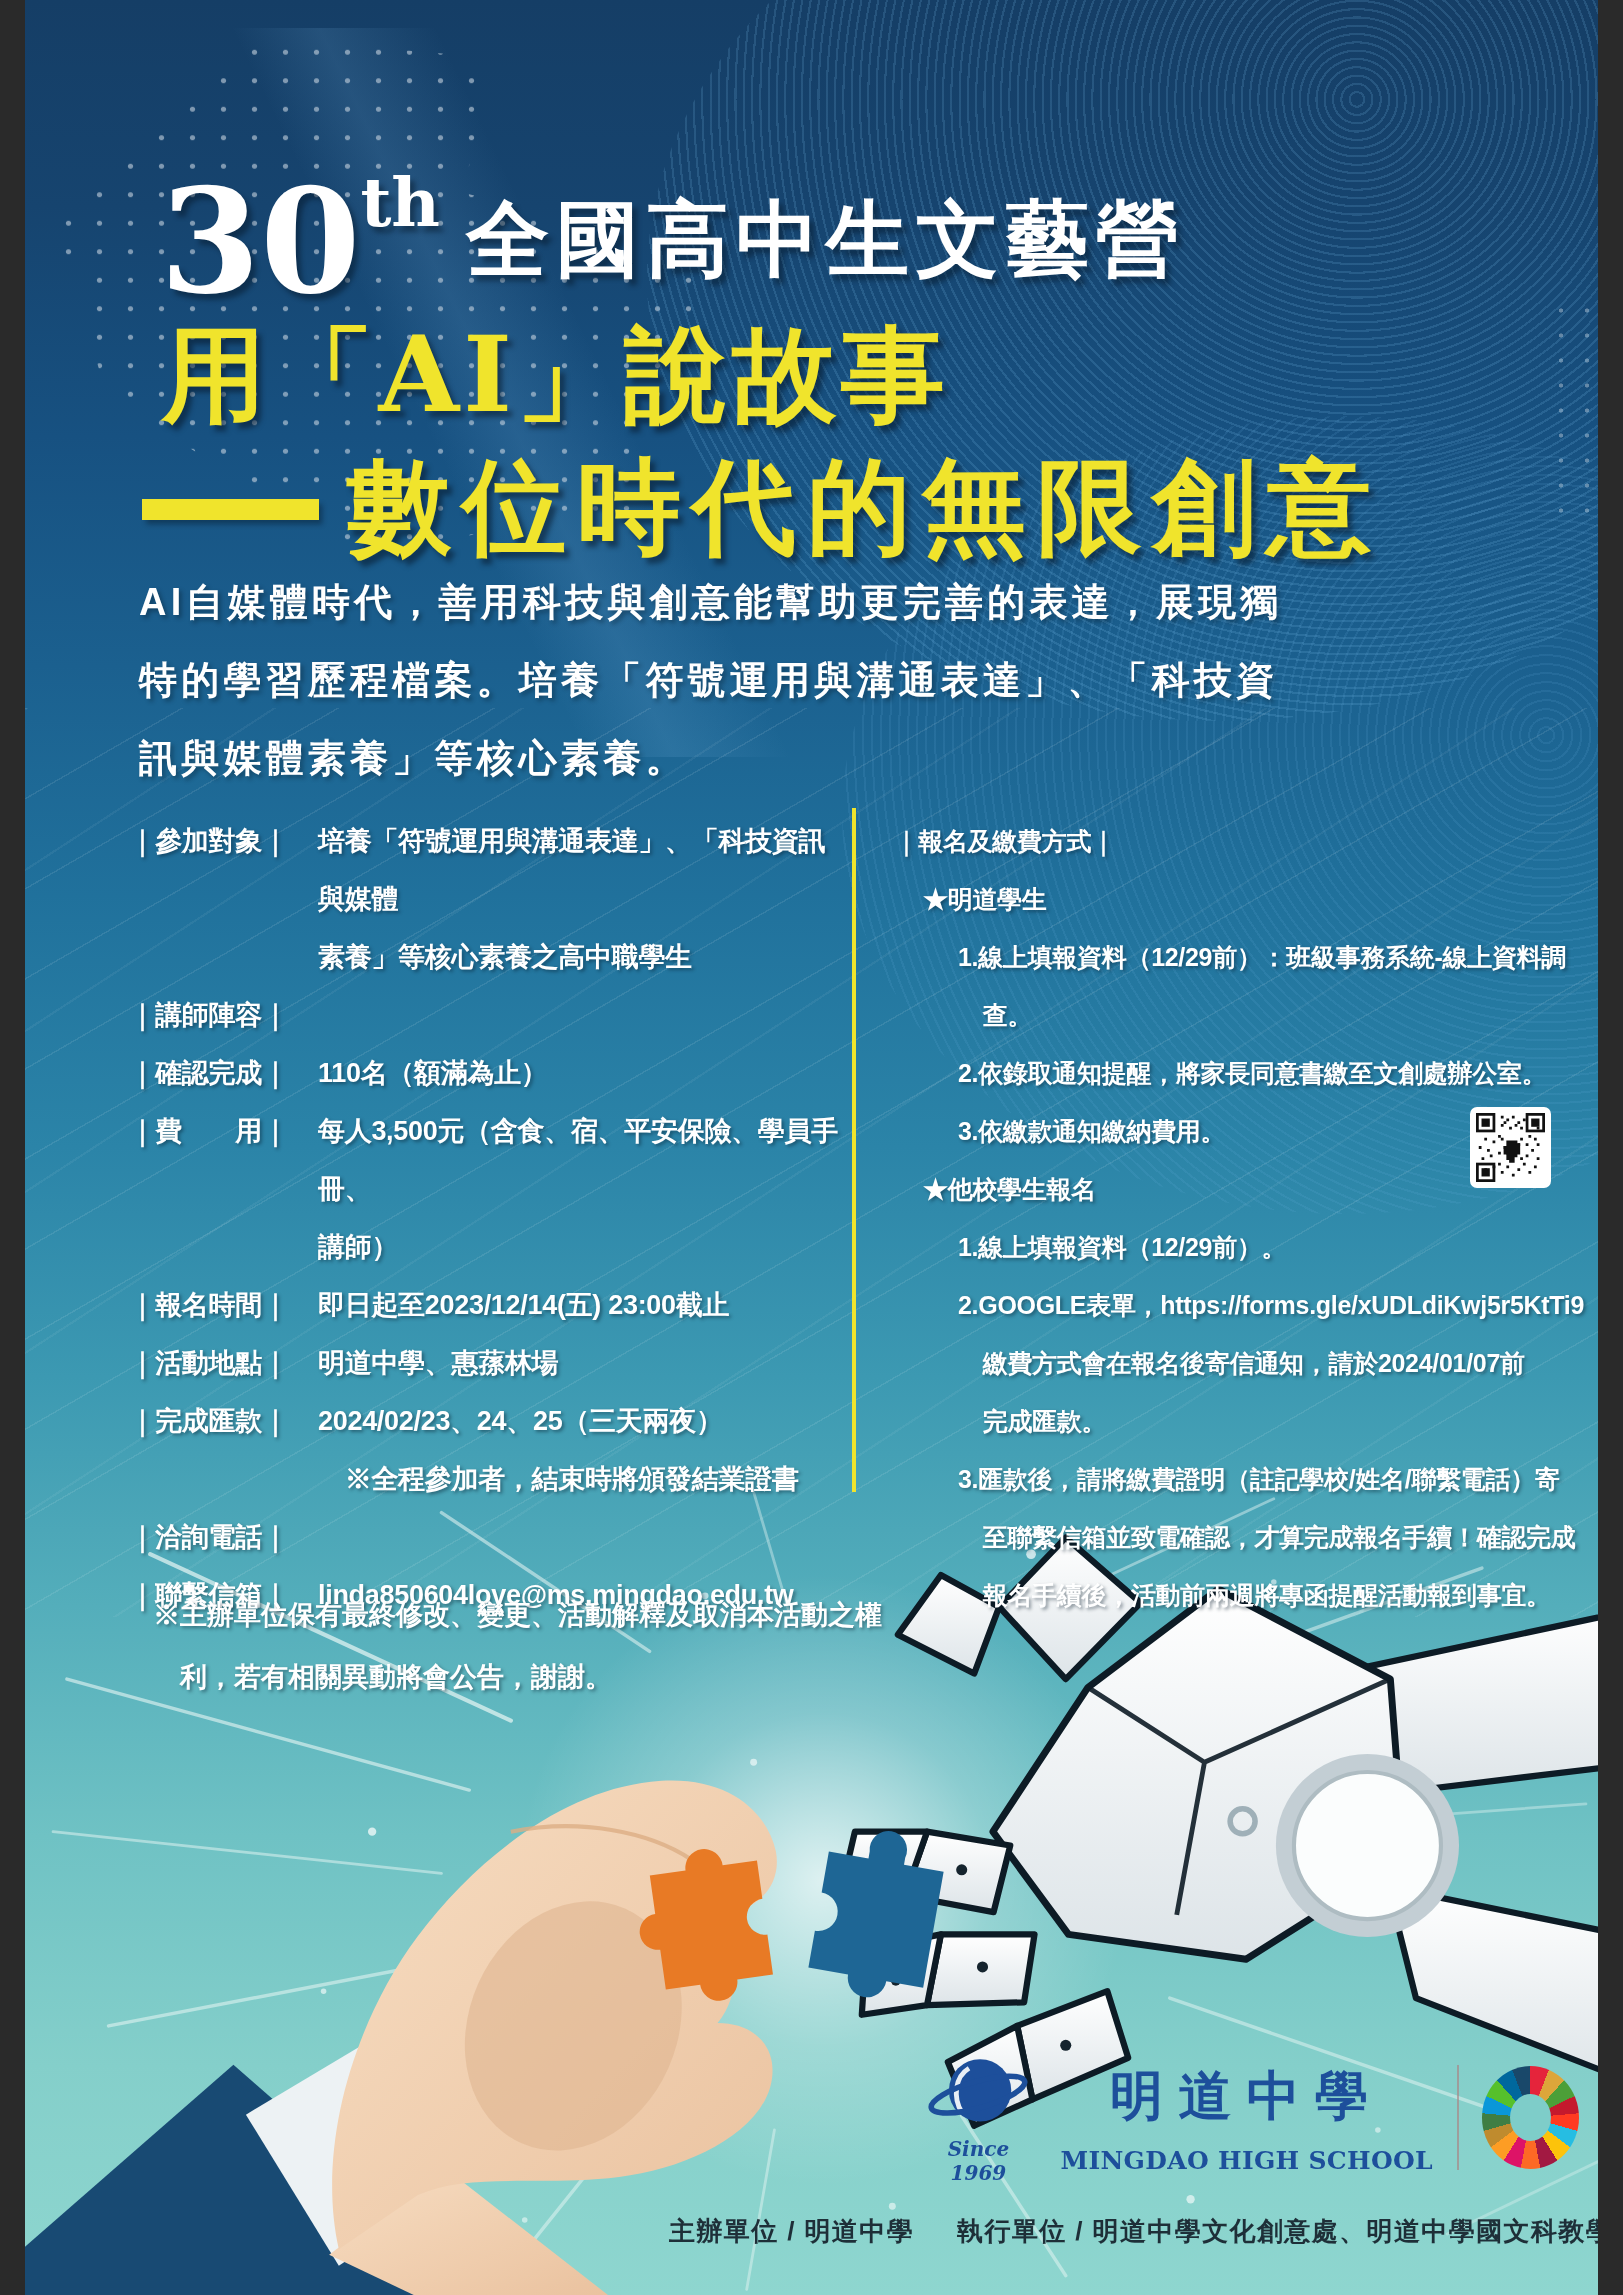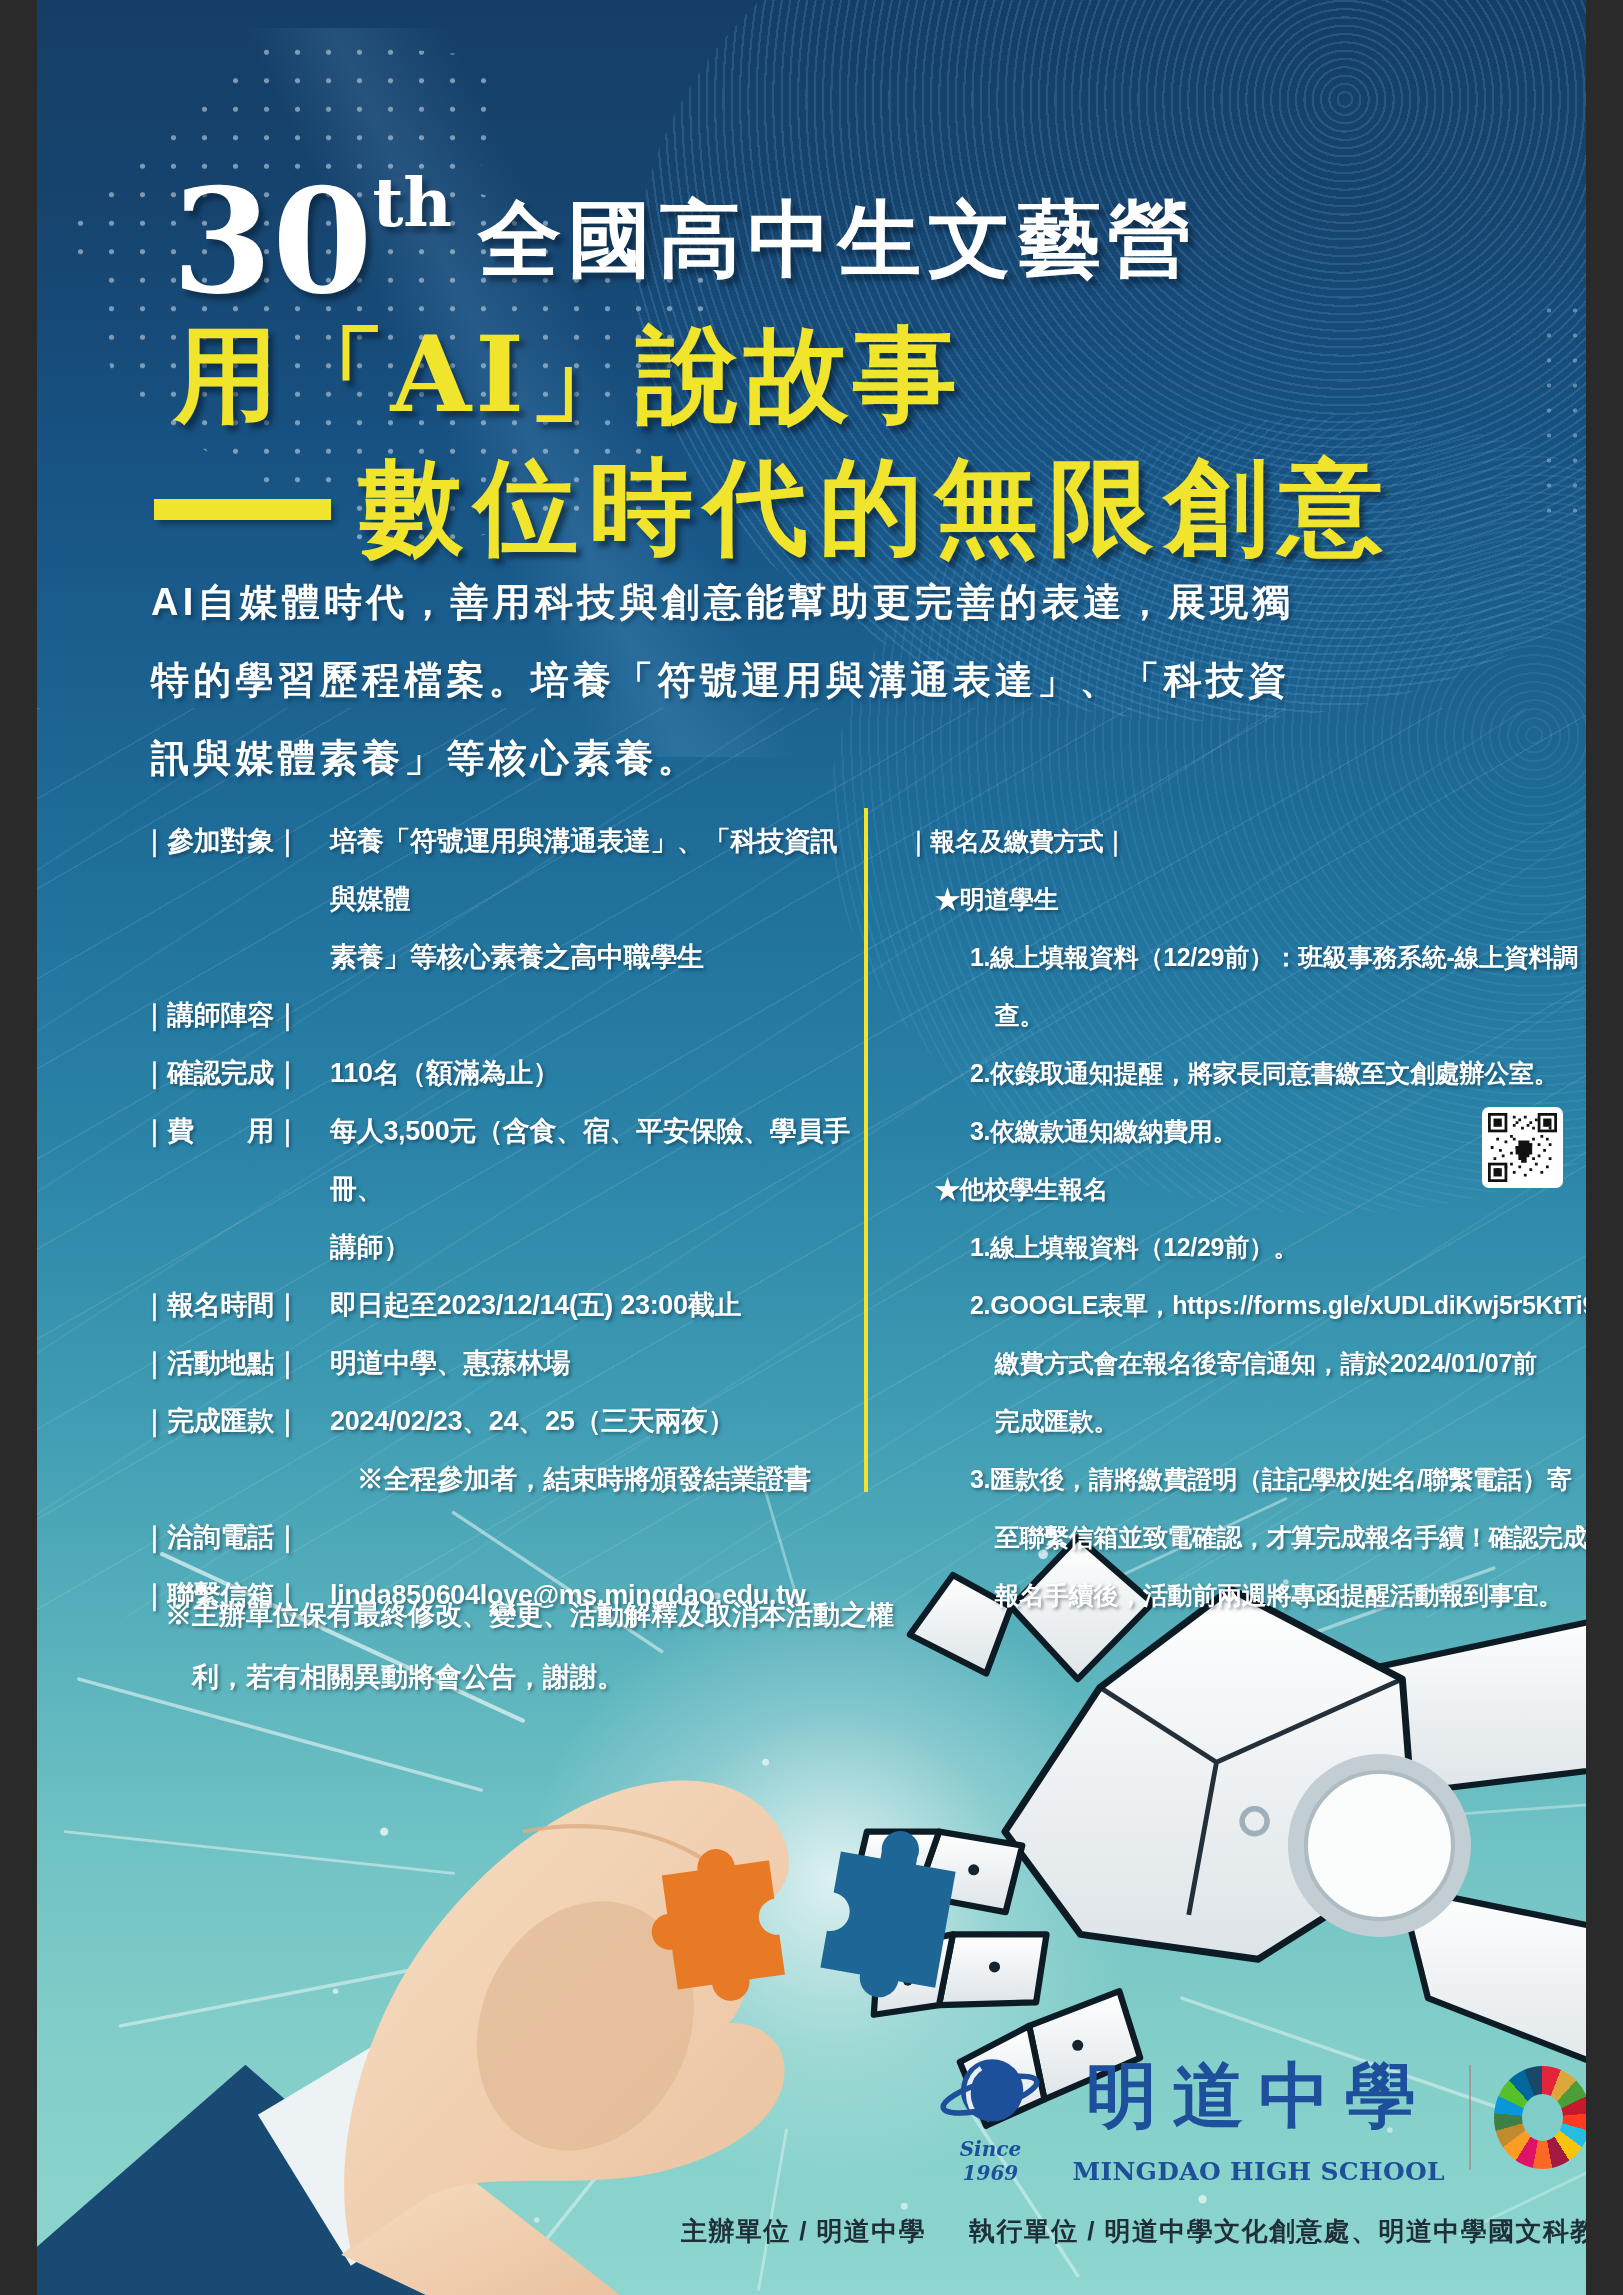--- a/index.html
+++ b/index.html
@@ -2,20 +2,21 @@
 <html style="font-size:11px"><head>
 <meta charset="utf-8">
 <style>
   html,body { margin:0; padding:0; background:#2a2a2a; }
   .poster {
     position:relative; width:1549px; height:2295px; margin:0 auto; overflow:hidden;
     font-family:"Liberation Sans", sans-serif; font-weight:bold;
     background:linear-gradient(180deg,
       #153e66 0%, #16446f 9%, #175181 19%, #1b608f 29%, #20719c 39%,
       #2b84a8 50%, #3c99b2 60%, #54aebb 70%, #6fc2c4 80%, #84cfca 90%, #8ed6cf 100%);
+    padding-left:24px;
   }
   
   .dots1 { position:absolute; left:28px; top:38px; width:680px; height:514px;
     background-image:radial-gradient(rgba(200,212,224,0.85) 2.2px, rgba(200,212,224,0) 3.1px);
     background-size:31px 28.5px; opacity:.7;
     clip-path:polygon(30% 0, 66% 4%, 60% 30%, 97% 42%, 85% 92%, 45% 100%, 8% 70%, 0 34%); }
   .dots2 { position:absolute; right:-5.6px; top:298px; width:56px; height:222px;
     background-image:radial-gradient(rgba(200,212,224,0.8) 1.8px, rgba(200,212,224,0) 2.5px);
     background-size:26px 25px; opacity:.55; }
   .waves1 { position:absolute; right:-194px; top:-167px; width:1145px; height:888px; border-radius:50%;
@@ -63,21 +64,21 @@
     border-radius:7px; padding:6.2px; z-index:6; }
   .qr svg { width:100%; height:100%; display:block; }
   
   .illus { position:absolute; left:0; top:1471px; width:1623px; height:824px; z-index:2; }
   
   .logos { position:absolute; left:895px; top:2048px; height:139px; display:flex; align-items:center;
     gap:23.6px; z-index:6; }
   .planetBox { text-align:center; }
   .since { font-family:"DejaVu Serif", serif; font-style:italic; font-weight:bold; font-size:20px; color:#1d4f9b; }
   .schoolBox { text-align:center; color:#1d4f9b; }
-  .schoolZh { font-size:71px; letter-spacing:15.3px; white-space:nowrap; }
+  .schoolZh { font-size:53px; letter-spacing:15.3px; white-space:nowrap; }
   .schoolEn { font-family:"DejaVu Serif", serif; font-size:25px; letter-spacing:0.3px; white-space:nowrap; margin-top:13px; }
   .logoDiv { width:2.1px; height:105px; background:rgba(170,130,130,0.65); }
   .sdg { width:103px; height:103px; border-radius:50%; position:relative;
     background:conic-gradient(#e5243b 0 21deg,#dda63a 21deg 42deg,#4c9f38 42deg 64deg,#c5192d 64deg 85deg,
       #ff3a21 85deg 106deg,#26bde2 106deg 127deg,#fcc30b 127deg 148deg,#a21942 148deg 169deg,
       #fd6925 169deg 191deg,#dd1367 191deg 212deg,#fd9d24 212deg 233deg,#bf8b2e 233deg 254deg,
       #3f7e44 254deg 275deg,#0a97d9 275deg 296deg,#56c02b 296deg 318deg,#00689d 318deg 339deg,#19486a 339deg 360deg); }
   .sdg::after { content:""; position:absolute; inset:28px; border-radius:50%; background:#7ecdc9; }
   .footer { position:absolute; left:644px; top:2214px; display:flex; gap:43px; font-size:26px;
     color:#1e2f38; letter-spacing:1.4px; z-index:6; white-space:nowrap; }

